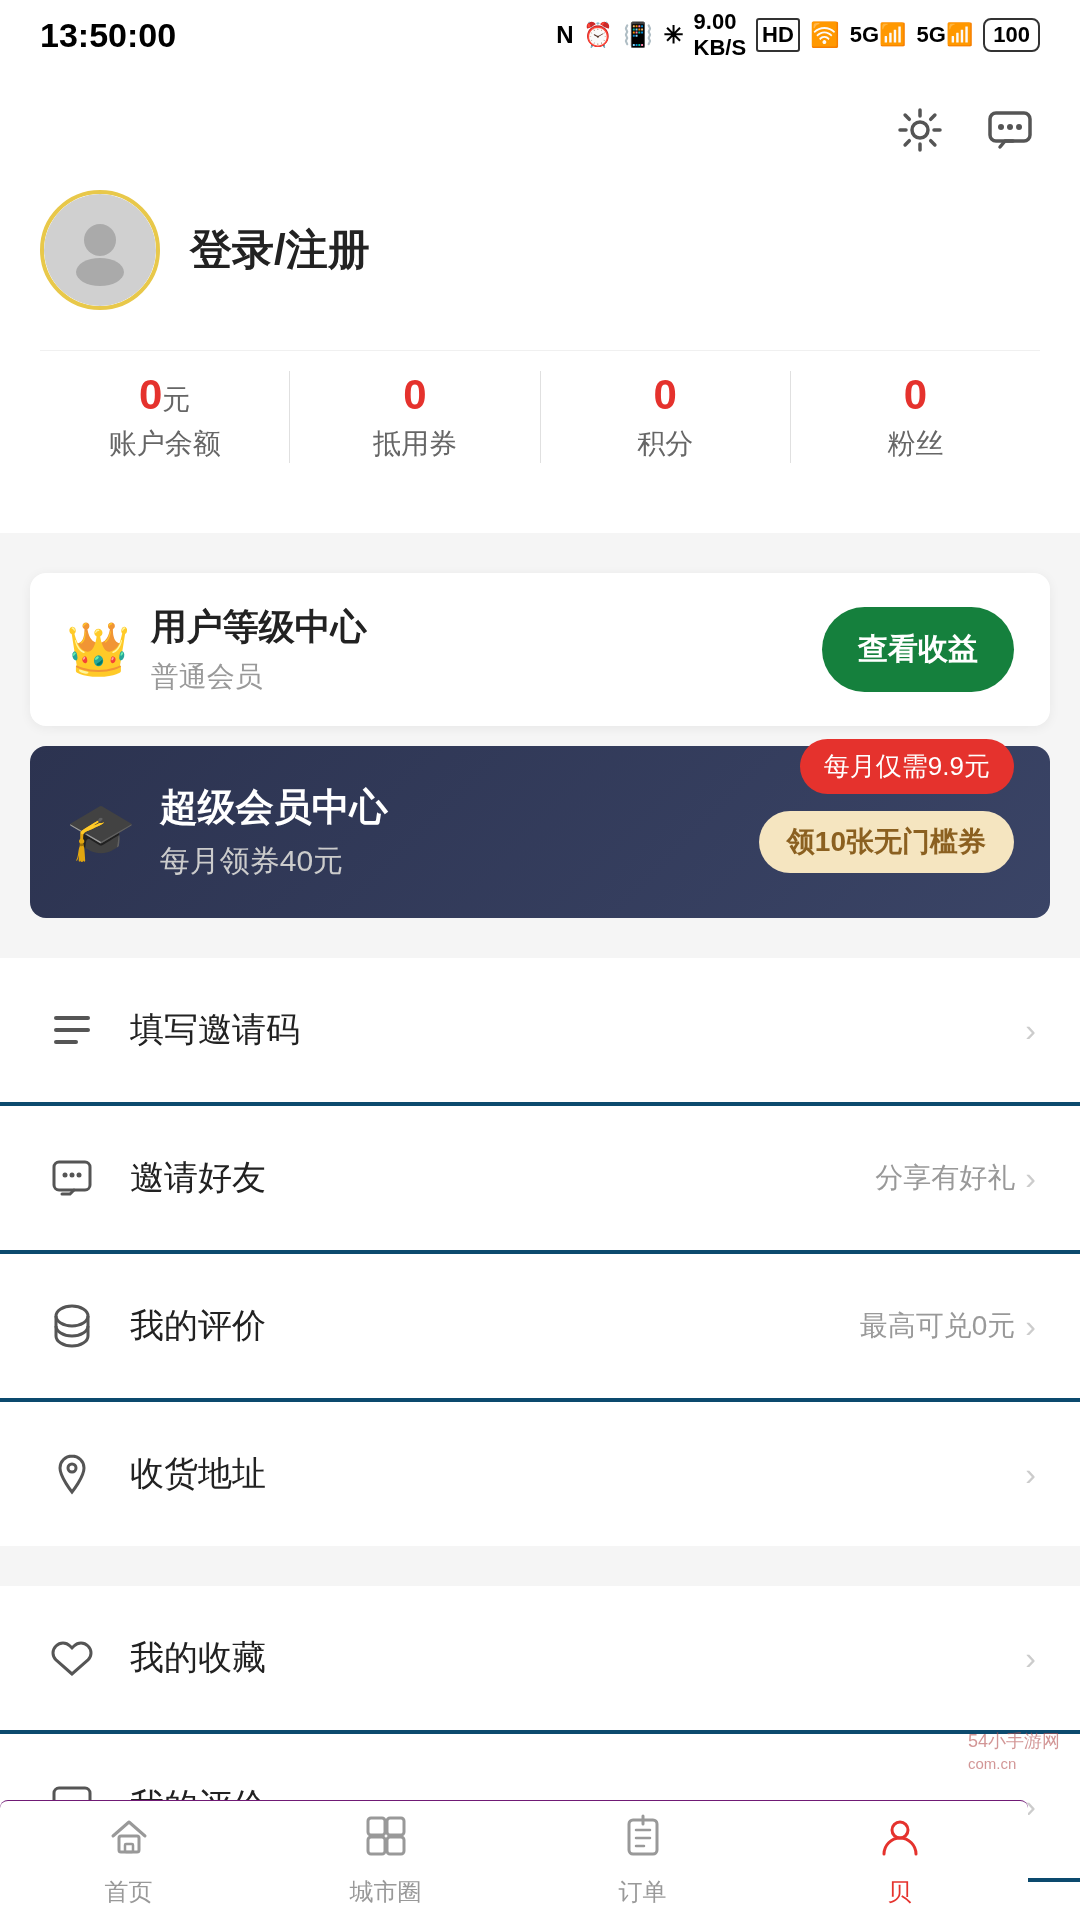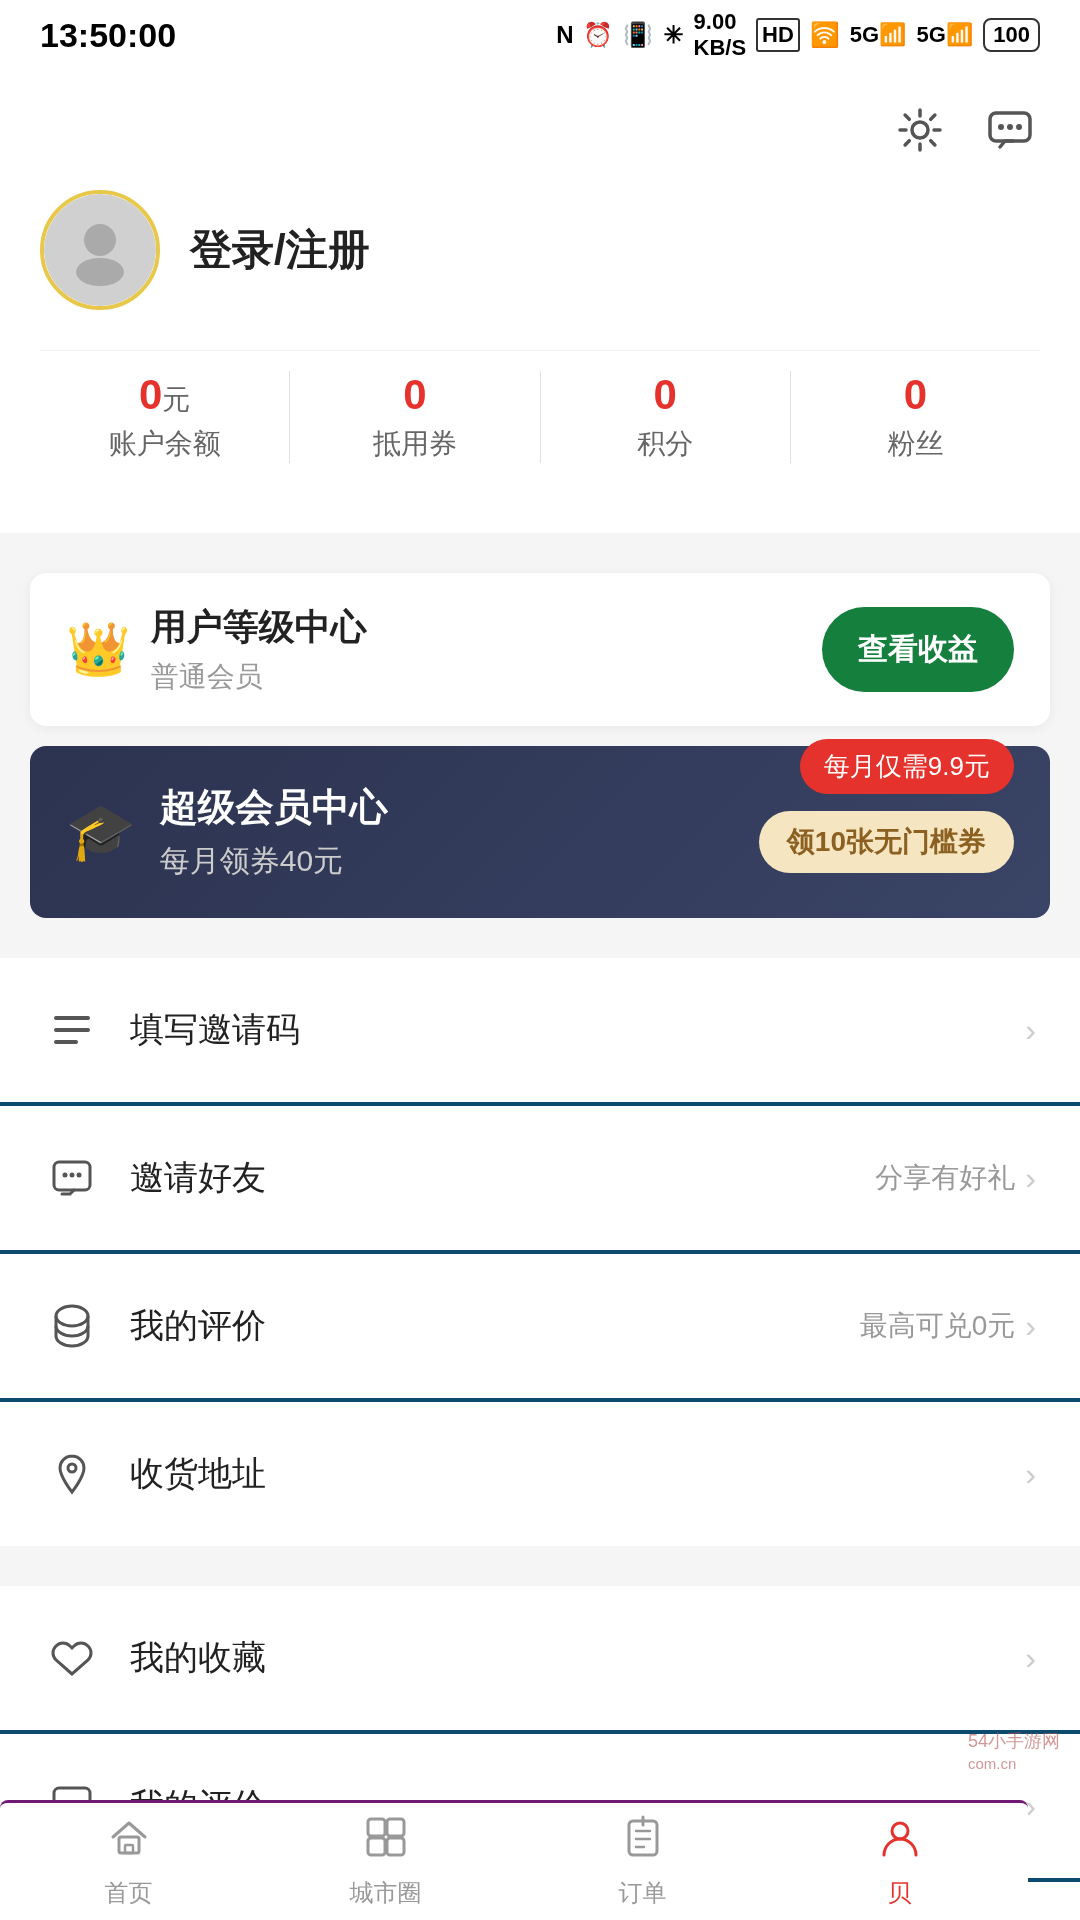--- a/index.html
+++ b/index.html
@@ -202,21 +202,21 @@
     }
 
     
     .bottom-nav {
       position: fixed;
       bottom: 0;
       left: 0;
       width: 1028px;
       height: 120px;
       background: #fff;
-      border-top: 3px solid #701a75;
+      border-top: 1px solid #701a75;
       display: flex;
       align-items: center;
       border-radius: 8px;
     }
     .nav-item {
       flex: 1;
       display: flex;
       flex-direction: column;
       align-items: center;
       gap: 8px;

